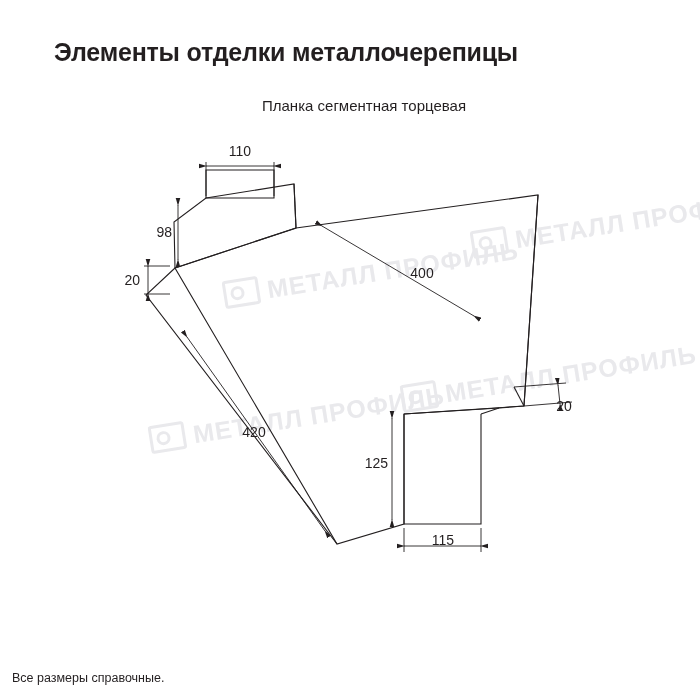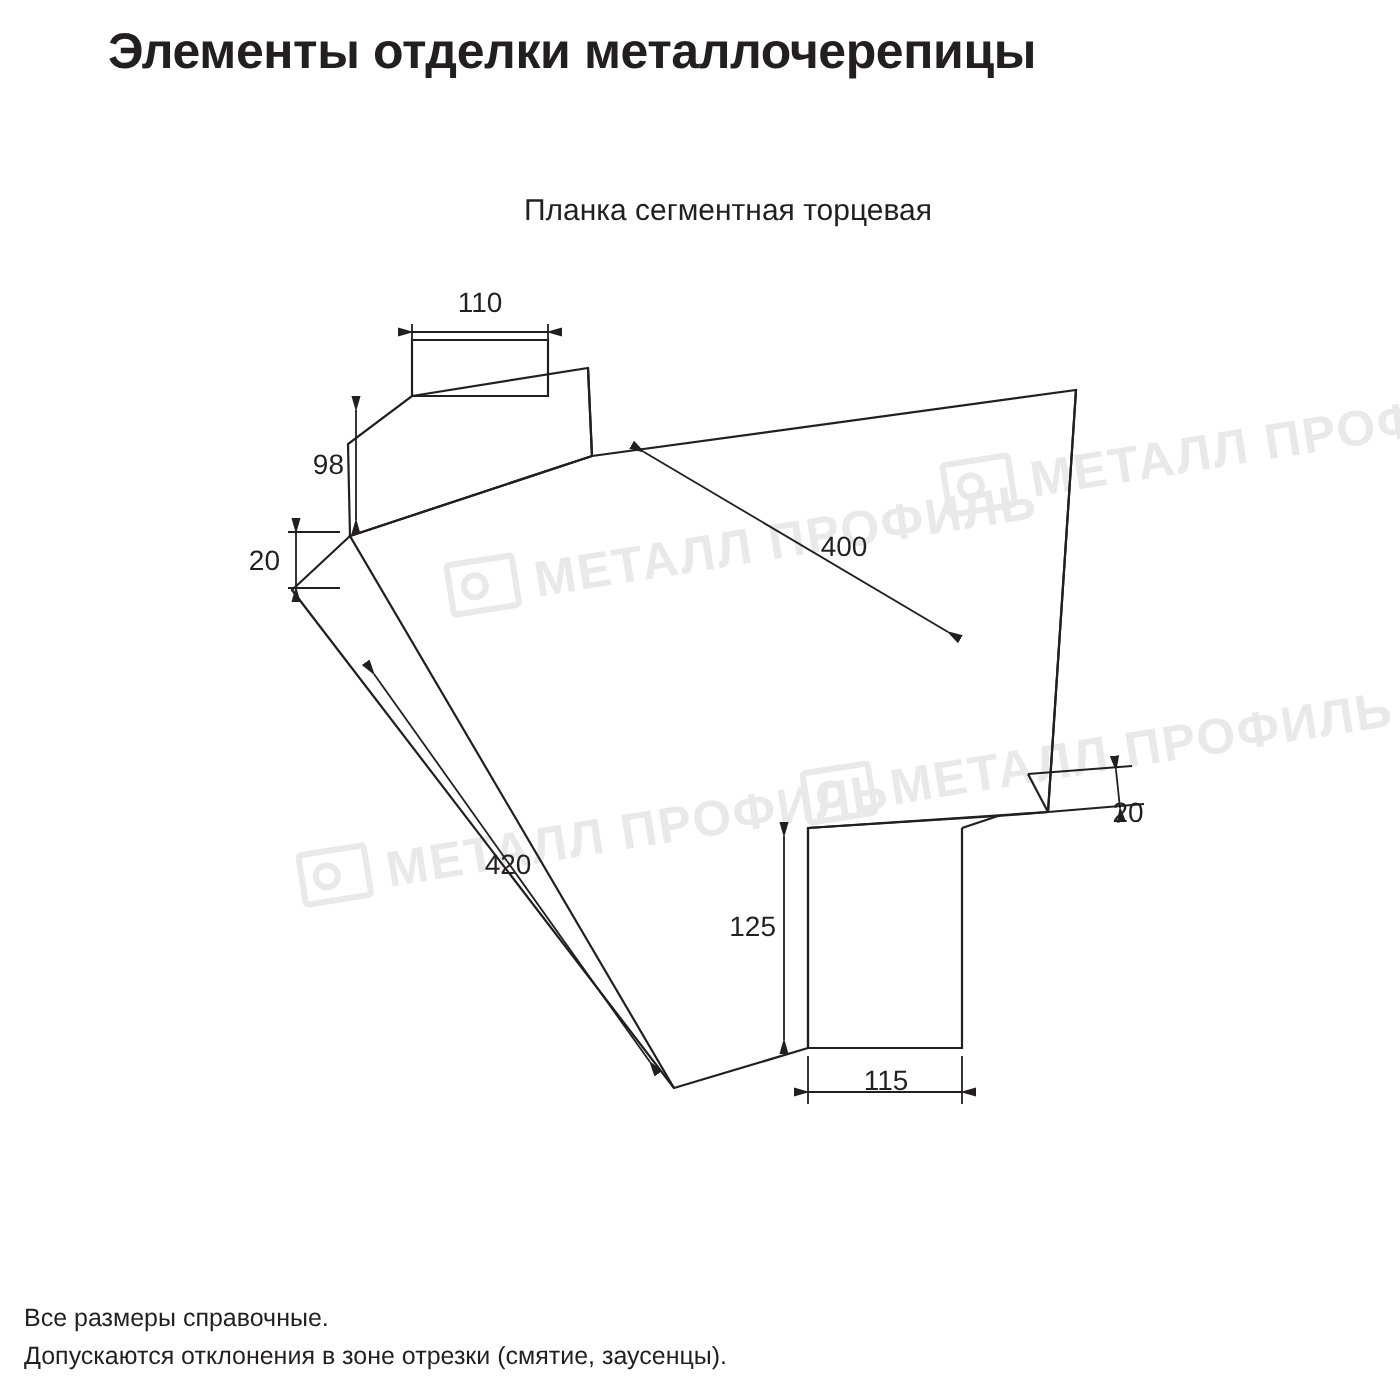--- a/index.html
+++ b/index.html
@@ -10,21 +10,21 @@
   body {
     width: 700px;
     height: 700px;
     position: relative;
     font-family: "Liberation Sans", sans-serif;
     color: #231f20;
     overflow: hidden;
   }
   #page-title {
     position: absolute;
-    top: 12px;
+    top: 38px;
     left: 0;
     width: 572px;
     text-align: center;
     font-size: 25px;
     font-weight: bold;
     letter-spacing: -0.2px;
     color: #231f20;
   }
   #subtitle {
     position: absolute;
@@ -169,14 +169,13 @@
     <text x="422" y="278" text-anchor="middle">400</text>
     <text x="564" y="411" text-anchor="middle">20</text>
     <text x="254" y="437" text-anchor="middle">420</text>
     <text x="388" y="468" text-anchor="end">125</text>
     <text x="443" y="545" text-anchor="middle">115</text>
   </g>
 </svg>
 
 <div id="footnotes">
   <div>Все размеры справочные.</div>
-  <div>Допускаются отклонения в зоне отрезки (смятие, заусенцы).</div>
 </div>
 
 </body></html>

